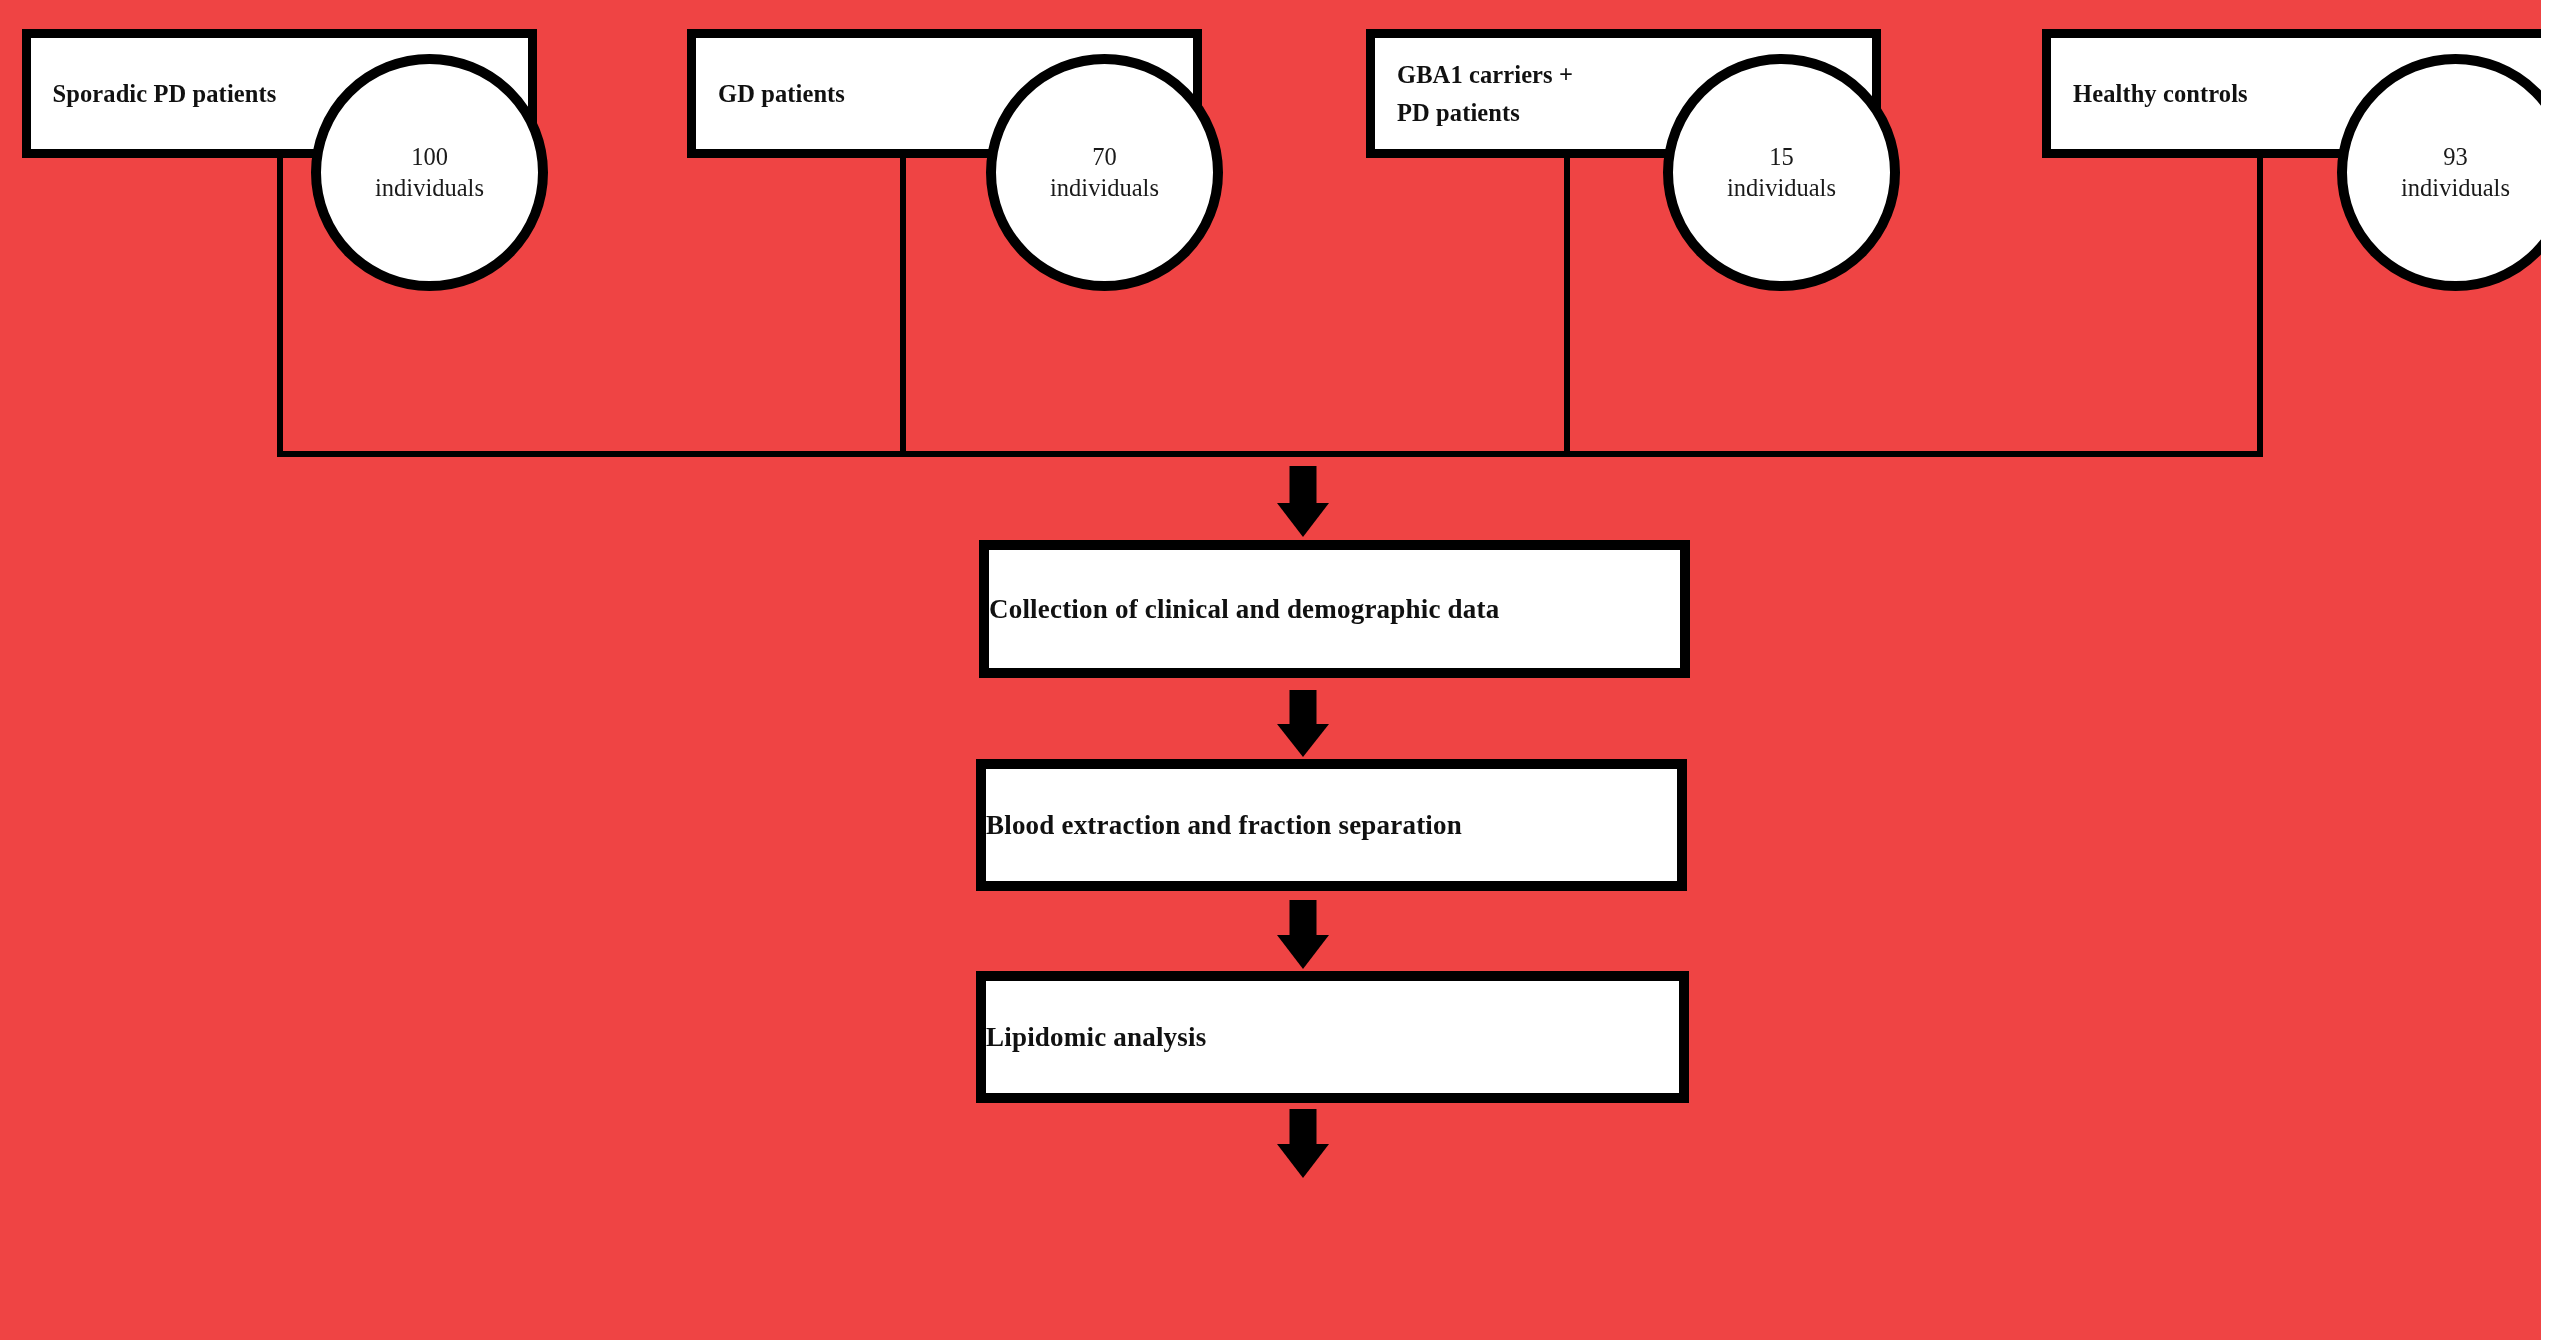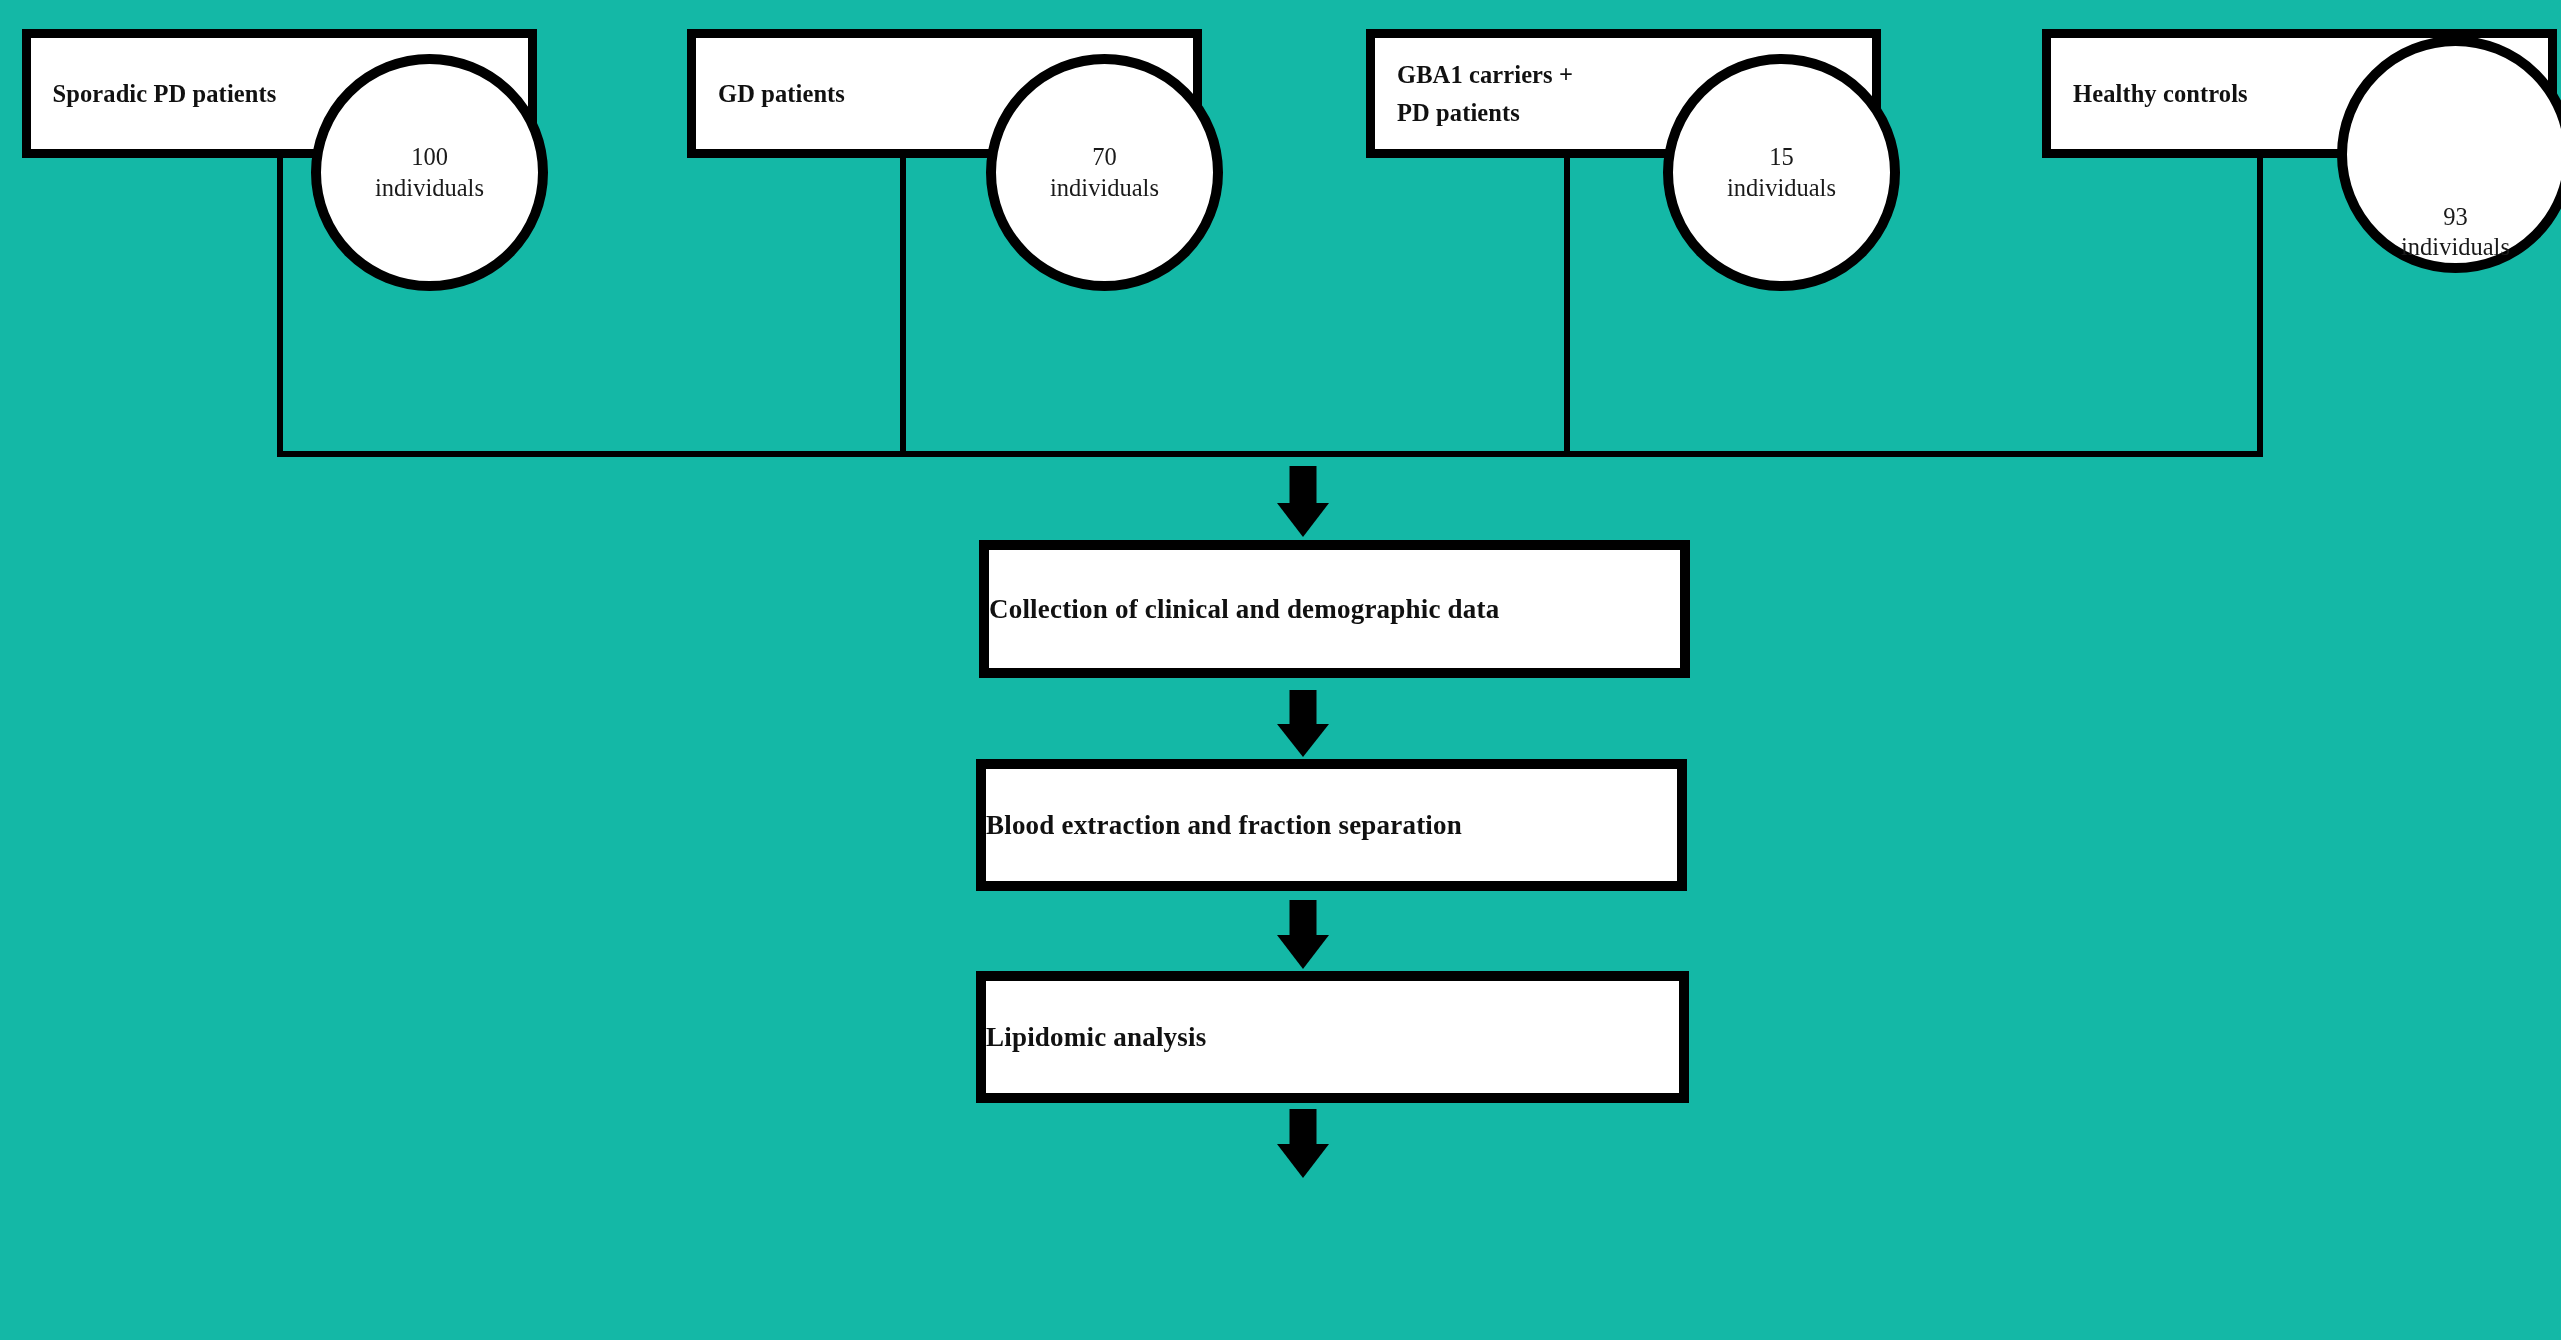--- a/index.html
+++ b/index.html
@@ -7,23 +7,22 @@
     padding: 0;
     background: #ffffff;
   }
   body {
     font-family: "Liberation Serif", "DejaVu Serif", serif;
   }
   #stage {
     position: relative;
     width: 2541px;
     height: 1340px;
-    background: #14b8a6;
+    background: #ef4444;
     overflow: hidden;
-    padding-left: 20px;
   }
   
   .cohort-box {
     position: absolute;
     box-sizing: border-box;
     background: #ffffff;
     border: 9.8px solid #000000;
     display: flex;
     flex-direction: column;
     justify-content: center;
@@ -148,21 +147,21 @@
   <div class="count-circle" style="left:986px; top:54px; width:237px; height:237px;">
     <div class="count-number">70</div>
     <div class="count-unit">individuals</div>
   </div>
 
   <div class="count-circle" style="left:1663px; top:54px; width:237px; height:237px;text-align:right;">
     <div class="count-number">15</div>
     <div class="count-unit">individuals</div>
   </div>
 
-  <div class="count-circle" style="left:2337px; top:36px; width:237px; height:237px;justify-content:flex-end;">
+  <div class="count-circle" style="left:2337px; top:54px; width:237px; height:237px;">
     <div class="count-number">93</div>
     <div class="count-unit">individuals</div>
   </div>
 
   <div class="vline" style="left:277px; top:153px; height:304px;"></div>
   <div class="vline" style="left:900px; top:153px; height:304px;"></div>
   <div class="vline" style="left:1564px; top:153px; height:304px;"></div>
   <div class="vline" style="left:2257px; top:153px; height:304px;"></div>
 
   <div class="hline" style="left:277px; top:451px; width:1986px;"></div>

